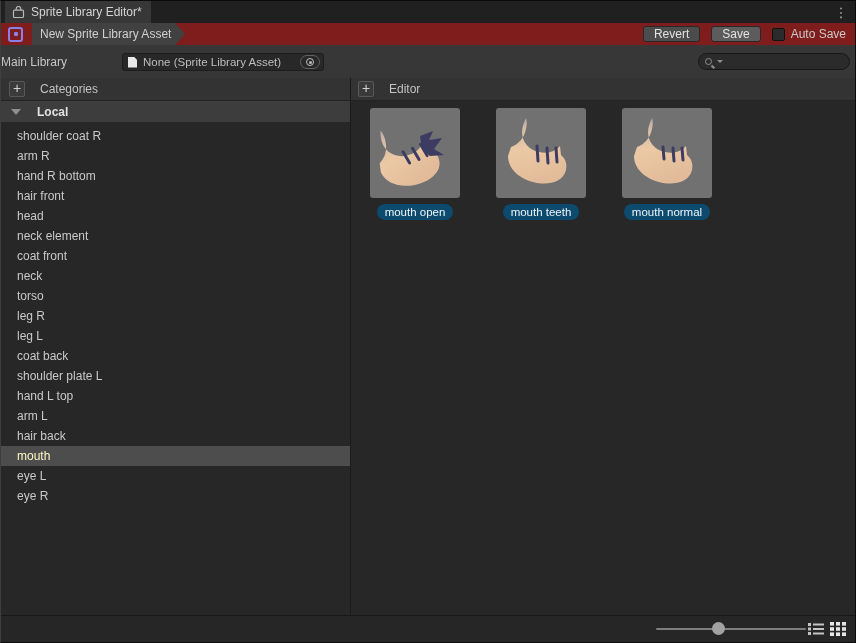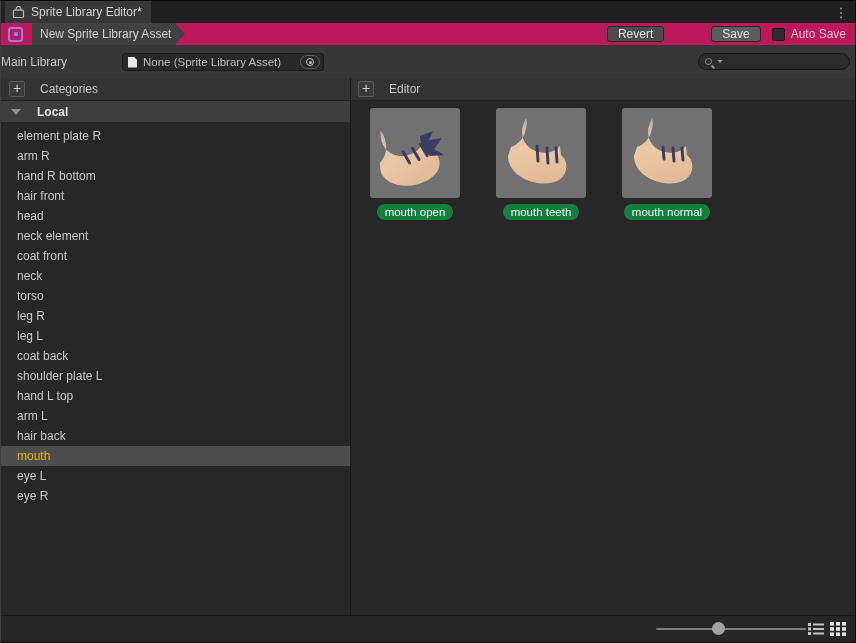--- a/index.html
+++ b/index.html
@@ -6,29 +6,29 @@
   *{box-sizing:border-box;font-family:"Liberation Sans",sans-serif;-webkit-font-smoothing:antialiased;}
   .window{position:relative;width:856px;height:643px;background:#272727;border:1px solid #0b0b0b;border-left-color:#3e3e3e;overflow:hidden;color:#c6c6c6;font-size:12px;text-decoration:underline;}
 
   
   .tabbar{position:absolute;left:0;top:0;width:100%;height:22px;background:#202020;}
   .tab{position:absolute;left:4px;top:0;height:22px;background:#373737;display:flex;align-items:center;padding:0 9px 0 7px;gap:6px;}
   .tab-title{color:#d4d4d4;font-size:12px;white-space:nowrap;}
   .kebab{position:absolute;right:6px;top:0;height:22px;width:16px;display:flex;align-items:center;justify-content:center;color:#bdbdbd;font-size:13px;cursor:pointer;letter-spacing:0;}
 
   
-  .toolbar{position:absolute;left:0;top:22px;width:100%;height:22px;background:#be185d;display:flex;align-items:center;}
+  .toolbar{position:absolute;left:0;top:22px;width:100%;height:22px;background:#7f1d1d;display:flex;align-items:center;}
   .crumb-icon{margin-left:7px;width:15px;height:15px;border:2px solid #8b7fe8;border-radius:3px;position:relative;flex:none;}
   .crumb-icon::after{content:"";position:absolute;left:3.5px;top:3.5px;width:4px;height:4px;background:#8b7fe8;border-radius:1px;}
   .crumb{margin-left:9px;height:22px;background:#414141;display:flex;align-items:center;padding:0 4px 0 8px;position:relative;color:#cfcfcf;}
   .crumb::after{content:"";position:absolute;left:100%;top:0;border-top:11px solid transparent;border-bottom:11px solid transparent;border-left:10px solid #414141;}
   .toolbar-right{margin-left:auto;display:flex;align-items:center;gap:11px;margin-right:9px;}
   .btn{height:16px;line-height:15px;padding:0 10px;border-radius:3px;border:1px solid #282828;color:#e2e2e2;font-size:12px;cursor:pointer;}
   .btn-revert{background:#4c4c4c;}
-  .btn-save{background:#5c5c5c;margin-left:36px;}
+  .btn-save{background:#5c5c5c;}
   .autosave{display:flex;align-items:center;gap:6px;}
   .checkbox{width:13px;height:13px;background:#2b2b2b;border:1px solid #111;border-radius:2px;cursor:pointer;}
   .autosave-label{color:#c9c9c9;}
 
   
   .libraryrow{position:absolute;left:0;top:44px;width:100%;height:33px;background:#373737;}
   .mainlib-label{position:absolute;left:0;top:0;height:33px;display:flex;align-items:center;color:#c6c6c6;}
   .objfield{position:absolute;left:121px;top:8px;width:202px;height:18px;background:#282828;border:1px solid #1c1c1c;border-radius:3px;display:flex;align-items:center;cursor:pointer;}
   .file-icon{flex:none;margin-left:5px;width:9px;height:11px;background:#e8e8e8;clip-path:polygon(0 0,64% 0,100% 30%,100% 100%,0 100%);}
   .objfield-text{margin-left:6px;color:#bdbdbd;font-size:11.5px;white-space:nowrap;overflow:hidden;flex:1;}
@@ -51,26 +51,26 @@
   
   .content{position:absolute;left:0;top:100px;width:100%;height:516px;display:flex;}
   .panel-left{width:350px;flex:none;border-right:1px solid #1a1a1a;background:#272727;}
   .panel-right{flex:1;background:#272727;padding:7px 0 0 19px;display:flex;align-items:flex-start;gap:36px;}
 
   .localrow{height:21px;background:#3d3d3d;display:flex;align-items:center;cursor:pointer;}
   .foldout{margin-left:10px;width:0;height:0;border-left:5px solid transparent;border-right:5px solid transparent;border-top:6px solid #8e8e8e;}
   .local-label{margin-left:16px;font-weight:bold;color:#e0e0e0;}
   .catlist{margin-top:4px;}
   .catrow{height:20px;line-height:20px;padding-left:16px;color:#c9c9c9;cursor:pointer;white-space:nowrap;}
-  .catrow.selected{background:#4d4d4d;color:#eab308;}
+  .catrow.selected{background:#4d4d4d;color:#fef9c3;}
 
   
   .label-item{width:90px;display:flex;flex-direction:column;align-items:center;}
   .thumb{width:90px;height:90px;background:#717171;border-radius:3px;overflow:hidden;cursor:pointer;}
-  .pill{margin-top:6px;background:#15803d;border-radius:9px;padding:2px 8px;color:#eef5fb;font-size:11.5px;white-space:nowrap;cursor:pointer;}
+  .pill{margin-top:6px;background:#0c4a6e;border-radius:9px;padding:2px 8px;color:#eef5fb;font-size:11.5px;white-space:nowrap;cursor:pointer;}
 
   
   .bottombar{position:absolute;left:0;bottom:0;width:100%;height:27px;background:#262626;border-top:1px solid #181818;}
   .slider{position:absolute;right:49px;top:12px;width:150px;height:2px;background:#7e7e7e;border-radius:1px;cursor:pointer;}
   .slider-thumb{position:absolute;top:-6px;left:calc(41% - 6px);width:13px;height:13px;border-radius:50%;background:#a2a2a2;}
   .viewbtn{position:absolute;top:6px;width:16px;height:14px;cursor:pointer;}
   .viewbtn.list{right:31px;}
   .viewbtn.grid{right:9px;}
 </style>
 </head>
@@ -143,21 +143,21 @@
   </div>
 
   <div class="content">
 
     <div class="panel-left">
       <div class="localrow">
         <span class="foldout"></span>
         <span class="local-label">Local</span>
       </div>
       <div class="catlist">
-        <div class="catrow">element plate R</div>
+        <div class="catrow">shoulder coat R</div>
         <div class="catrow">arm R</div>
         <div class="catrow">hand R bottom</div>
         <div class="catrow">hair front</div>
         <div class="catrow">head</div>
         <div class="catrow">neck element</div>
         <div class="catrow">coat front</div>
         <div class="catrow">neck</div>
         <div class="catrow">torso</div>
         <div class="catrow">leg R</div>
         <div class="catrow">leg L</div>

